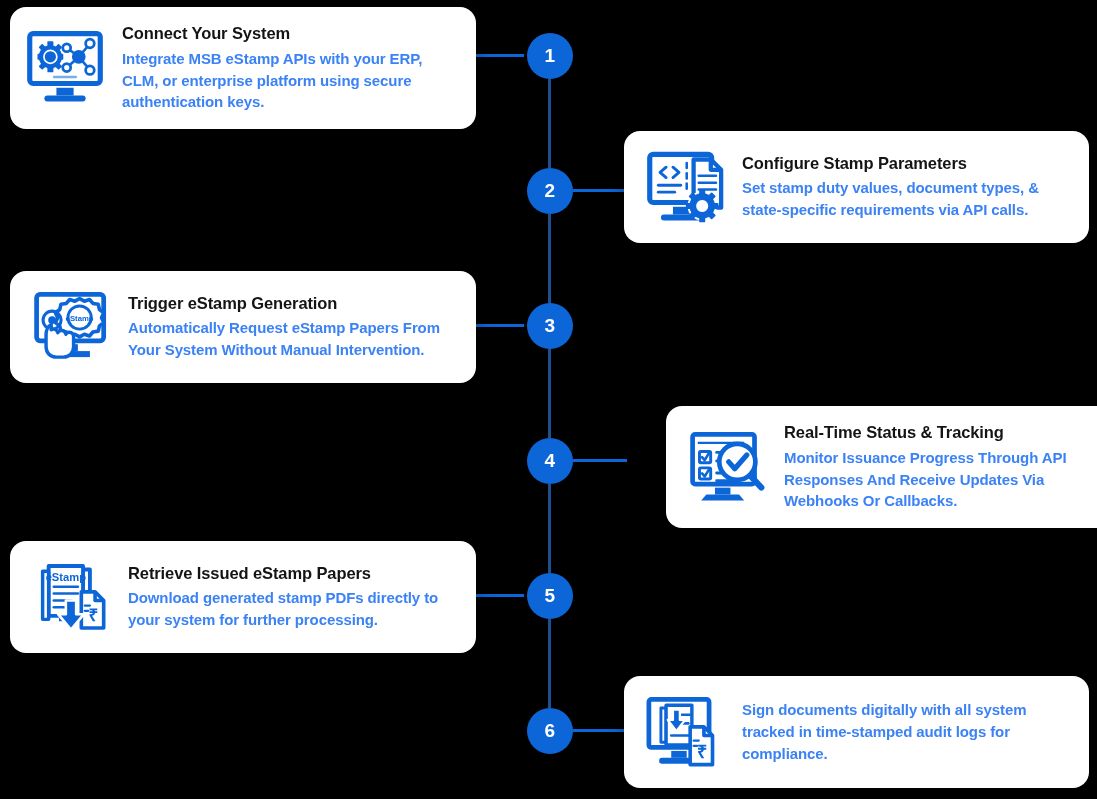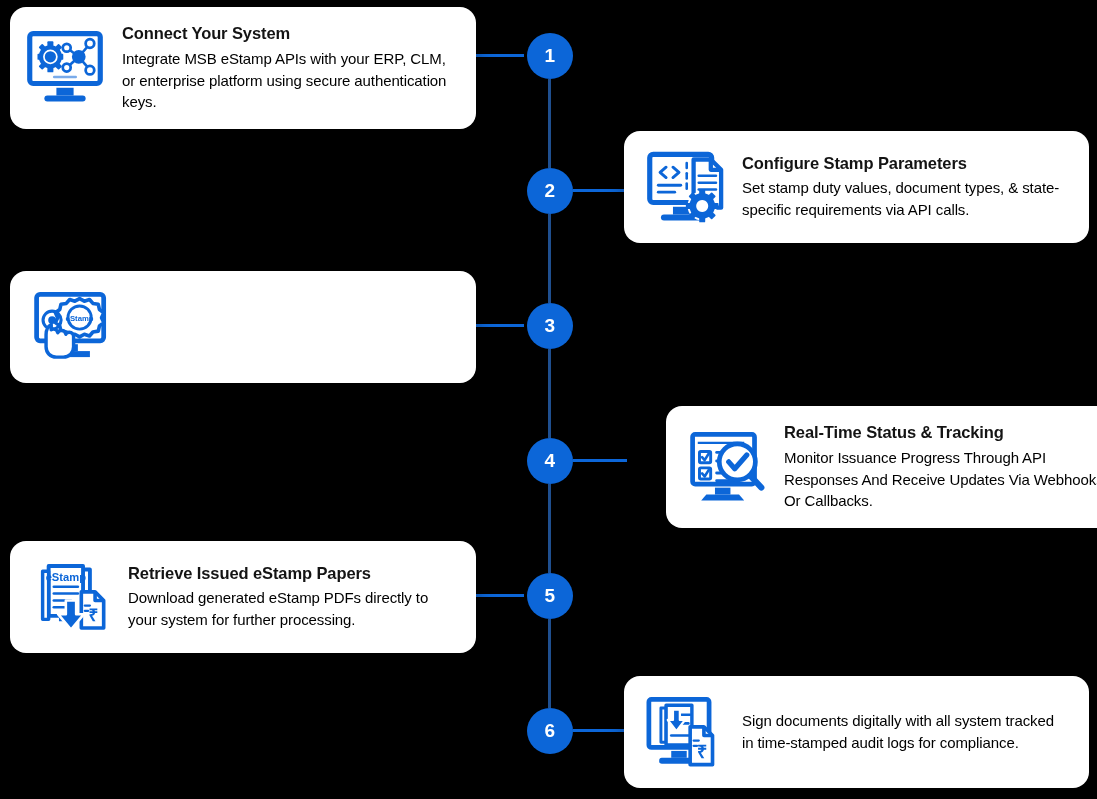--- a/index.html
+++ b/index.html
@@ -91,22 +91,22 @@
     font-size: 16.5px;
     font-weight: 700;
     color: #141414;
     line-height: 1.25;
     margin-bottom: 4px;
     letter-spacing: -0.1px;
   }
 
   .card-desc {
     font-size: 15px;
-    font-weight: 400;
-    color: #000000;
+    font-weight: 700;
+    color: #3b82f6;
     line-height: 1.46;
     letter-spacing: -0.1px;
   }
 
   
   .card-1 { top: 7px; padding-left: 12px;   }
   .card-2 { top: 131px; }
   .card-3 { top: 271px; }
   .card-4 { top: 406px; margin-left: 42px; }
   .card-5 { top: 541px; }
@@ -234,20 +234,24 @@
         <rect x="40" y="66" width="18" height="8" fill="#0C66D8"></rect>
         <path d="M40 74 h32 v7 h-32 z" fill="#0C66D8"></path>
         <path d="M60 13 l5.5 3 6-2 4 4.6 6.2 1 1.4 6.1 5 3.8-2.6 5.7 2.6 5.7-5 3.8-1.4 6.1-6.2 1-4 4.6-6-2-5.5 3-5.5-3-6 2-4-4.6-6.2-1-1.4-6.1-5-3.8 2.6-5.7-2.6-5.7 5-3.8 1.4-6.1 6.2-1 4-4.6 6 2z" fill="#ffffff" stroke="#0C66D8" stroke-width="4.2" stroke-linejoin="round"></path>
         <circle cx="60" cy="35" r="13.5" fill="none" stroke="#0C66D8" stroke-width="3.4"></circle>
         <text x="60" y="38.5" font-family="'Liberation Sans', sans-serif" font-size="9" font-weight="700" fill="#0C66D8" text-anchor="middle">eStamp</text>
         <circle cx="28" cy="38" r="10.5" fill="none" stroke="#0C66D8" stroke-width="3.6"></circle>
         <circle cx="28" cy="38" r="4.5" fill="#0C66D8"></circle>
         <path d="M27 43 c-4 2 -6 7 -6 12 v14 c0 7 5 12 12 12 h8 c7 0 12-5 12-12 v-12 c0-3-2-5-5-5 -2 0-3.5 1-4 2.5 -0.4-2.6-2.3-4.5-5-4.5 -2 0-3.6 1-4.4 2.6 -0.5-2.4-2.4-4.1-5-4.1 -1 0-1.8 0.2-2.6 0.6 v-6z" fill="#ffffff" stroke="#0C66D8" stroke-width="4" stroke-linejoin="round" stroke-linecap="round"></path>
       </svg>
     </div>
+    <div class="card-text">
+      <div class="card-title">Trigger eStamp Generation</div>
+      <div class="card-desc">Automatically Request eStamp Papers From Your System Without Manual Intervention.</div>
+    </div>
   </div>
 
   <div class="card right card-4">
     <div class="card-icon">
       <svg viewBox="0 0 100 92" xmlns="http://www.w3.org/2000/svg">
         <rect x="10" y="8" width="72" height="58" rx="3" fill="none" stroke="#0C66D8" stroke-width="5.5"></rect>
         <rect x="36" y="70" width="18" height="8" fill="#0C66D8"></rect>
         <path d="M26 78 h38 l6 7 h-50 z" fill="#0C66D8"></path>
         <line x1="16" y1="18" x2="70" y2="18" stroke="#0C66D8" stroke-width="2.6"></line>
         <g fill="none" stroke="#0C66D8" stroke-width="3.4">
@@ -293,21 +297,21 @@
         <g stroke="#0C66D8" stroke-width="2.6" stroke-linecap="round">
           <line x1="66" y1="56" x2="72" y2="56"></line>
           <line x1="66" y1="62" x2="70" y2="62"></line>
         </g>
         <text x="76" y="74" font-family="'Liberation Sans', sans-serif" font-size="20" font-weight="700" fill="#0C66D8" text-anchor="middle">₹</text>
         <path d="M44 50 h12 v16 h9 l-15 18 -15-18 h9 z" fill="#0C66D8" stroke="#ffffff" stroke-width="3" stroke-linejoin="round"></path>
       </svg>
     </div>
     <div class="card-text">
       <div class="card-title">Retrieve Issued eStamp Papers</div>
-      <div class="card-desc">Download generated eStamp PDFs directly to your system for further processing.</div>
+      <div class="card-desc">Download generated stamp PDFs directly to your system for further processing.</div>
     </div>
   </div>
 
   <div class="card right card-6">
     <div class="card-icon">
       <svg viewBox="0 0 100 92" xmlns="http://www.w3.org/2000/svg">
         <rect x="8" y="8" width="70" height="56" rx="3" fill="none" stroke="#0C66D8" stroke-width="5.5"></rect>
         <rect x="34" y="68" width="18" height="8" fill="#0C66D8"></rect>
         <rect x="20" y="76" width="46" height="7" rx="3" fill="#0C66D8"></rect>
         <path d="M22 18 h6 v40 h-6 z" fill="#ffffff" stroke="#0C66D8" stroke-width="3.4" stroke-linejoin="round"></path>

